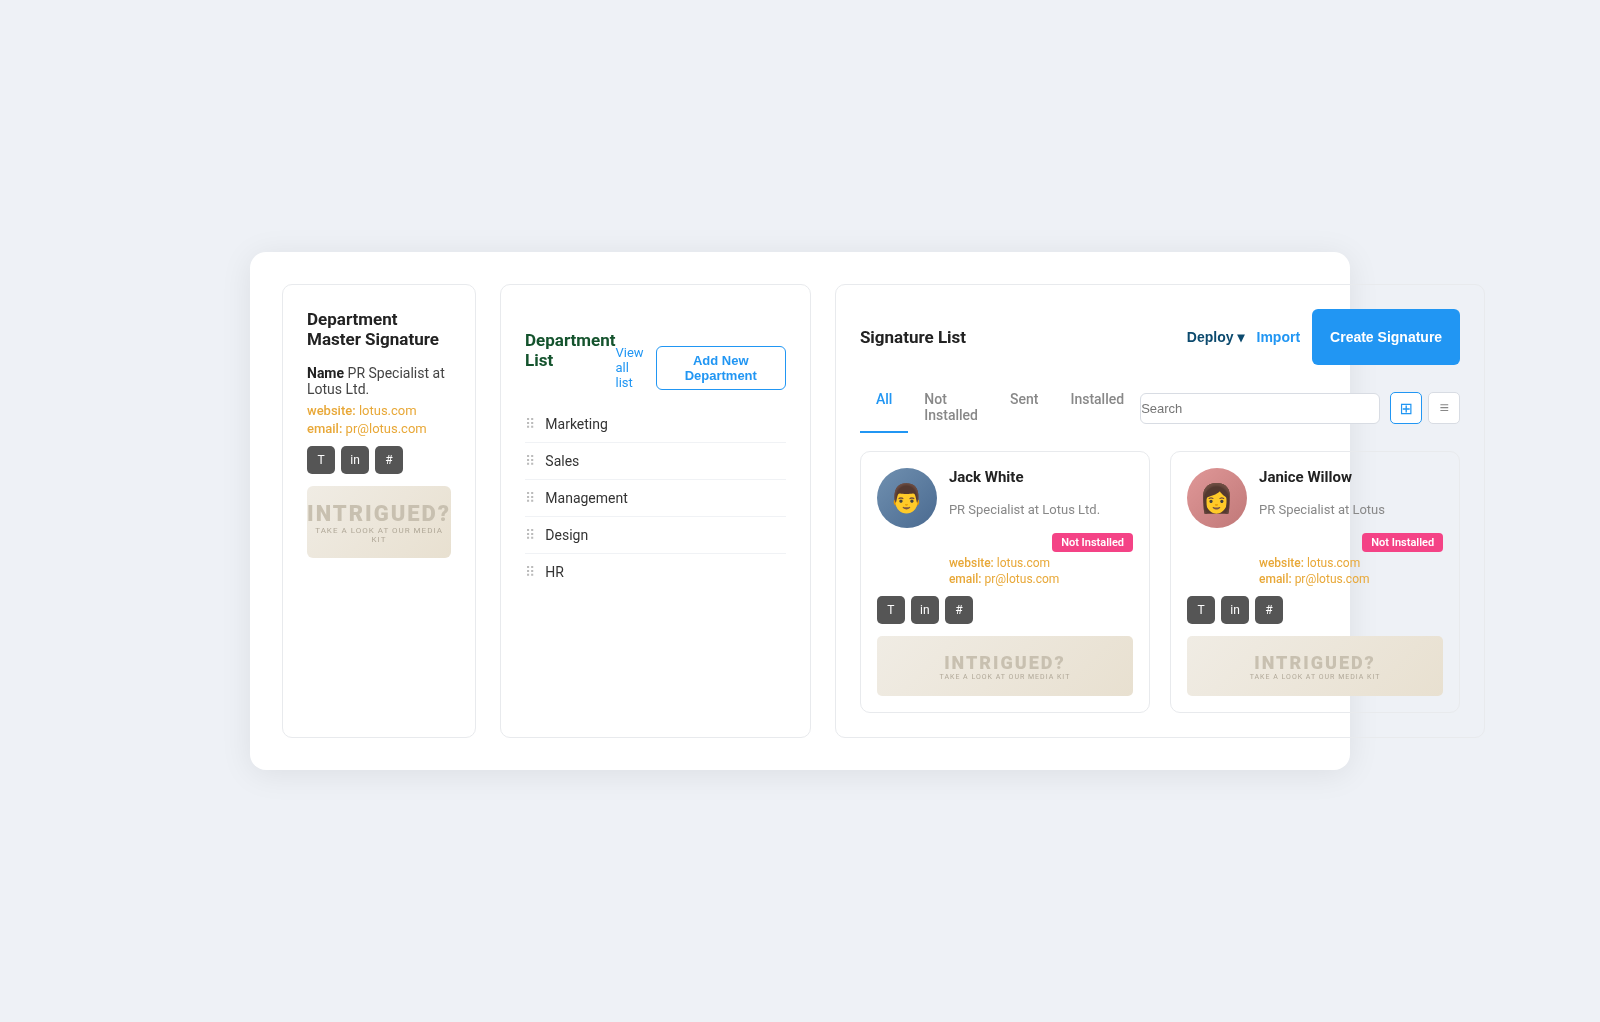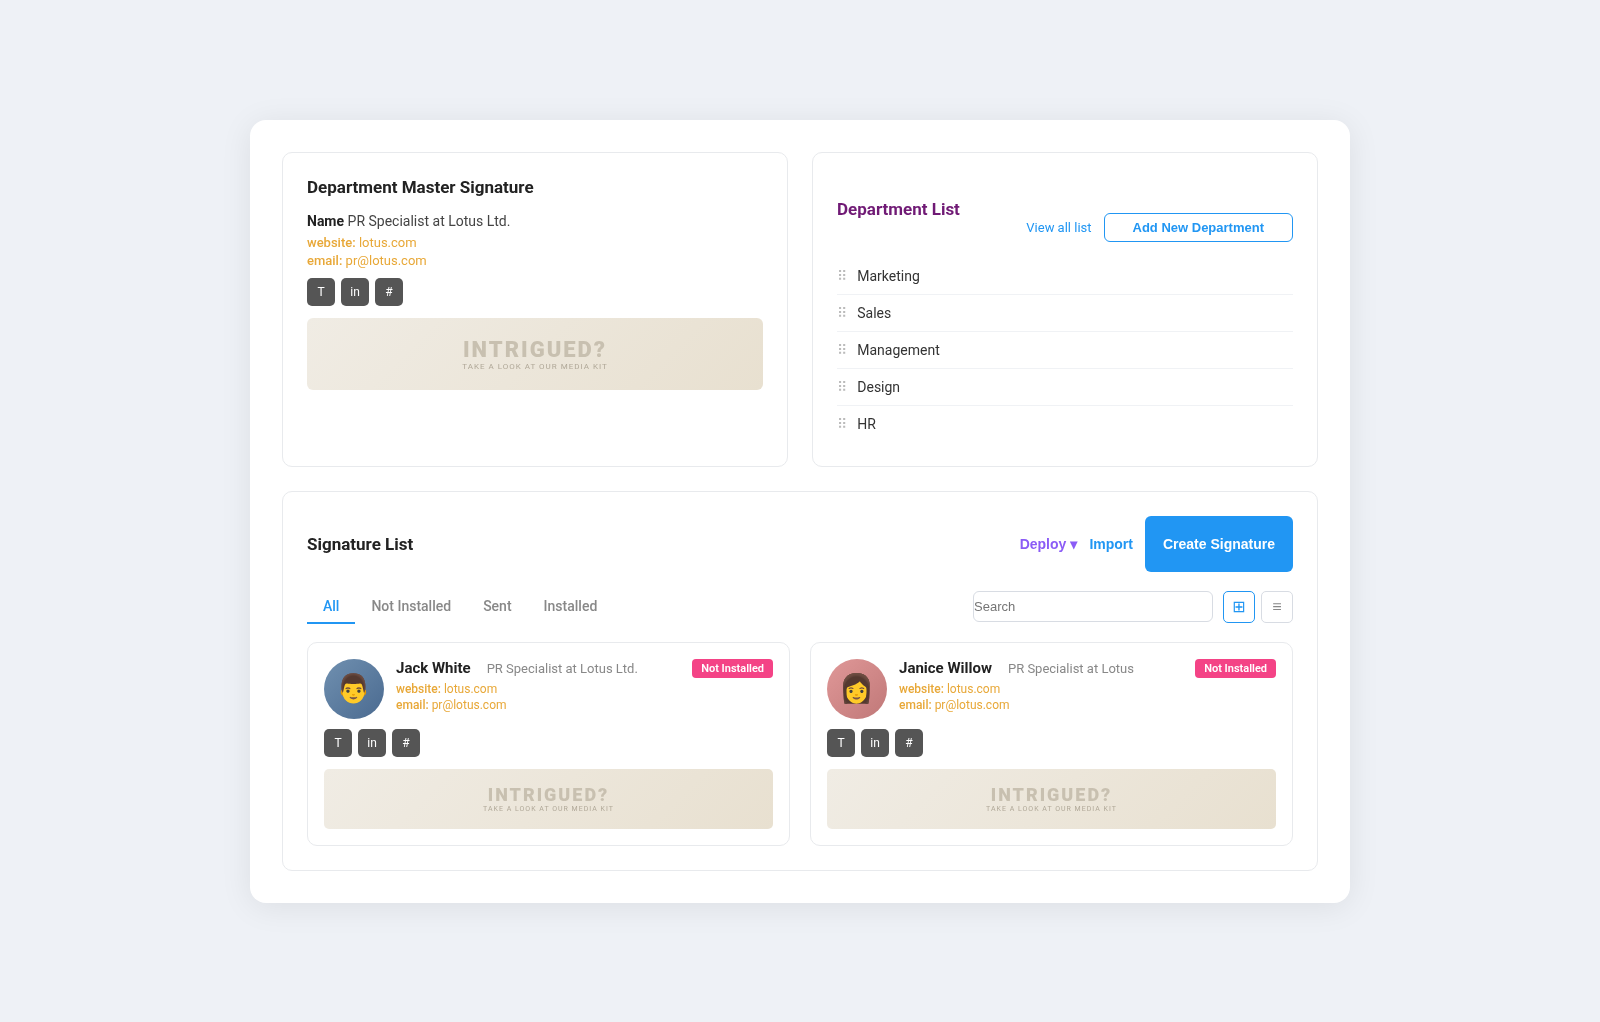--- a/index.html
+++ b/index.html
@@ -11,21 +11,21 @@
       align-items: center;
       justify-content: center;
     }
     .main-card {
       background: #fff;
       border-radius: 16px;
       box-shadow: 0 4px 32px rgba(0,0,0,0.08);
       width: 1100px;
       padding: 32px;
       display: flex;
-      flex-direction: column;
+      flex-direction: row;
       gap: 24px;
     }
     
     .top-section {
       display: flex;
       gap: 24px;
     }
     
     .dept-master {
       flex: 1;
@@ -112,21 +112,21 @@
     }
     .dept-list-header {
       display: flex;
       align-items: center;
       justify-content: space-between;
       margin-bottom: 16px;
     }
     .dept-list-title {
       font-size: 17px;
       font-weight: 700;
-      color: #701a75;
+      color: #14532d;
     }
     .dept-list-actions {
       display: flex;
       align-items: center;
       gap: 12px;
       margin-top: 36px;
     }
     .view-all-link {
       color: #2196f3;
       font-size: 13px;
@@ -171,21 +171,21 @@
       color: #222;
     }
     .sig-list-actions {
       display: flex;
       align-items: center;
       gap: 12px;
     }
     .deploy-btn {
       background: transparent;
       border: none;
-      color: #8b5cf6;
+      color: #0c4a6e;
       font-size: 14px;
       font-weight: 600;
       cursor: pointer;
       display: flex;
       align-items: center;
       gap: 4px;
     }
     .import-btn {
       background: transparent;
       border: none;

